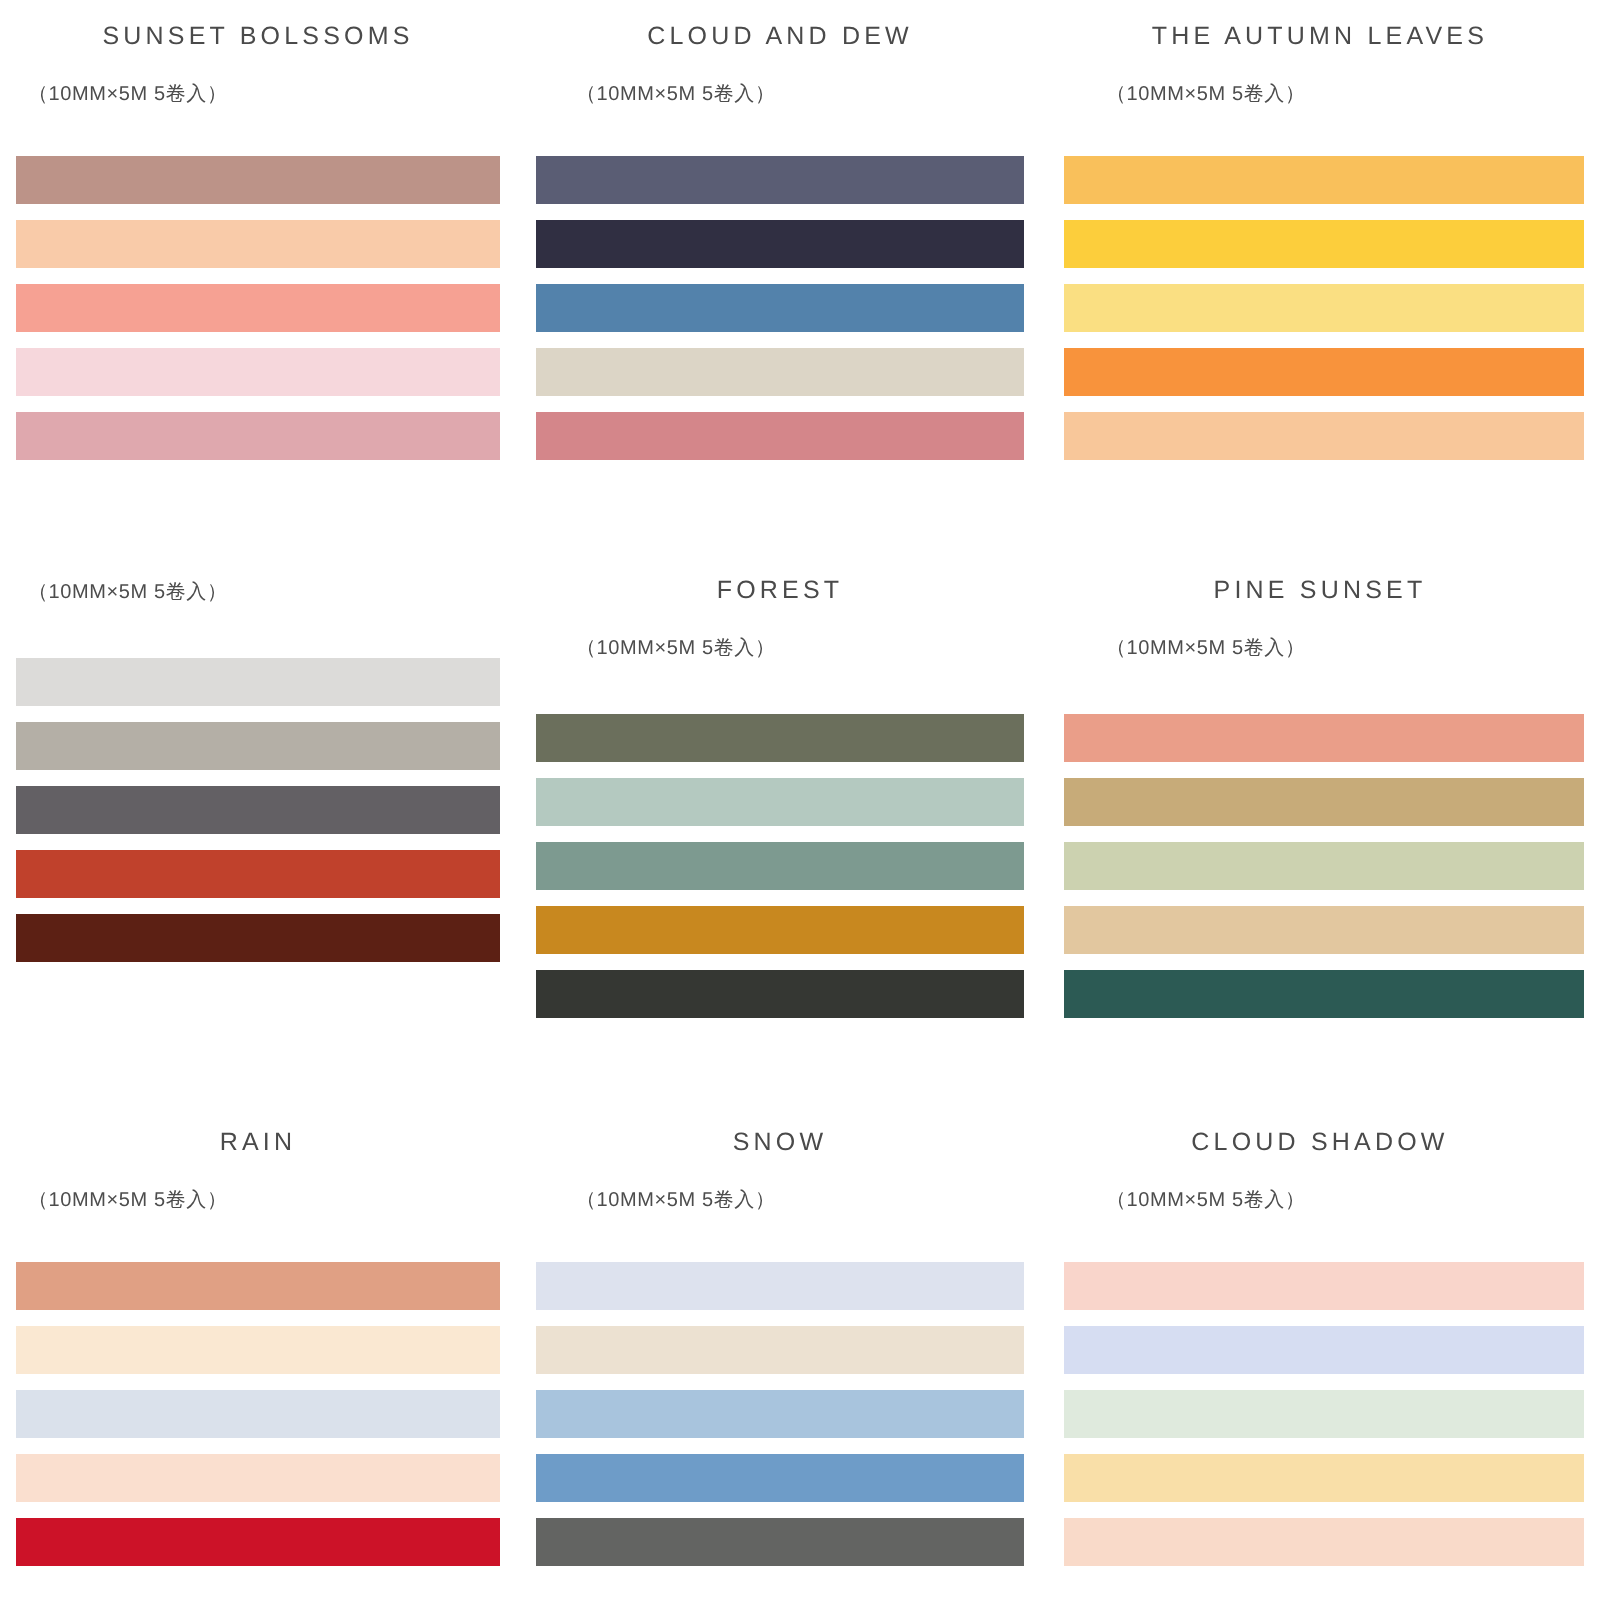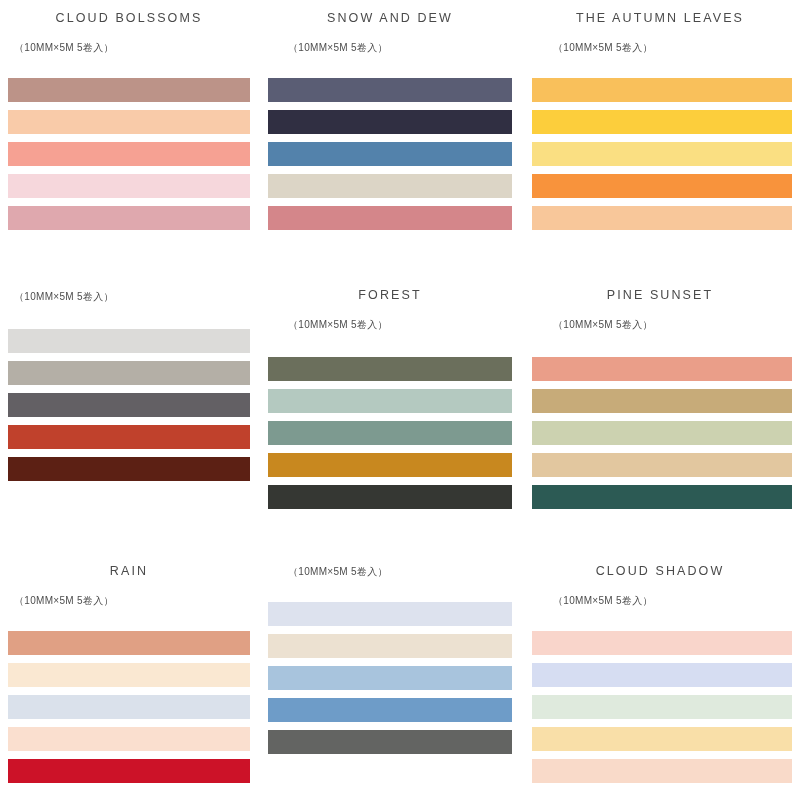--- a/index.html
+++ b/index.html
@@ -81,32 +81,32 @@
   .row-2 .panel-title { padding-top: 12px; }
   .row-3 .panel-title { padding-top: 13px; }
   .row-2 .tape-stack  { margin-top: 24px; }
   .row-3 .tape-stack  { margin-top: 22px; }
 </style>
 </head>
 <body>
 
 <div id="catalog-grid">
     <section class="swatch-panel col-1 row-1">
-      <h2 class="panel-title">CLOUD BOLSSOMS</h2>
+      <h2 class="panel-title">SUNSET BOLSSOMS</h2>
       <p class="panel-subtitle">（10MM×5M  5卷入）</p>
       <div class="tape-stack">
         <div class="tape-bar" title="#bc9388" style="background: rgb(188, 147, 136);"></div>
         <div class="tape-bar" title="#f9cba9" style="background: rgb(249, 203, 169);"></div>
         <div class="tape-bar" title="#f6a193" style="background: rgb(246, 161, 147);"></div>
         <div class="tape-bar" title="#f6d7dc" style="background: rgb(246, 215, 220);"></div>
         <div class="tape-bar" title="#dfa8ae" style="background: rgb(223, 168, 174);"></div>
       </div>
     </section>
     <section class="swatch-panel col-2 row-1">
-      <h2 class="panel-title">SNOW AND DEW</h2>
+      <h2 class="panel-title">CLOUD AND DEW</h2>
       <p class="panel-subtitle">（10MM×5M  5卷入）</p>
       <div class="tape-stack">
         <div class="tape-bar" title="#5a5d74" style="background: rgb(90, 93, 116);"></div>
         <div class="tape-bar" title="#302f42" style="background: rgb(48, 47, 66);"></div>
         <div class="tape-bar" title="#5382ab" style="background: rgb(83, 130, 171);"></div>
         <div class="tape-bar" title="#dcd5c6" style="background: rgb(220, 213, 198);"></div>
         <div class="tape-bar" title="#d4868a" style="background: rgb(212, 134, 138);"></div>
       </div>
     </section>
     <section class="swatch-panel col-3 row-1">
@@ -157,20 +157,21 @@
       <p class="panel-subtitle">（10MM×5M  5卷入）</p>
       <div class="tape-stack">
         <div class="tape-bar" title="#e0a084" style="background: rgb(224, 160, 132);"></div>
         <div class="tape-bar" title="#fae8d2" style="background: rgb(250, 232, 210);"></div>
         <div class="tape-bar" title="#dae1eb" style="background: rgb(218, 225, 235);"></div>
         <div class="tape-bar" title="#fadfcf" style="background: rgb(250, 223, 207);"></div>
         <div class="tape-bar" title="#cc1228" style="background: rgb(204, 18, 40);"></div>
       </div>
     </section>
     <section class="swatch-panel col-2 row-3">
+      <h2 class="panel-title">SNOW</h2>
       <p class="panel-subtitle">（10MM×5M  5卷入）</p>
       <div class="tape-stack">
         <div class="tape-bar" title="#dde2ee" style="background: rgb(221, 226, 238);"></div>
         <div class="tape-bar" title="#ece1d1" style="background: rgb(236, 225, 209);"></div>
         <div class="tape-bar" title="#a8c4dd" style="background: rgb(168, 196, 221);"></div>
         <div class="tape-bar" title="#6e9cc8" style="background: rgb(110, 156, 200);"></div>
         <div class="tape-bar" title="#636462" style="background: rgb(99, 100, 98);"></div>
       </div>
     </section>
     <section class="swatch-panel col-3 row-3">

